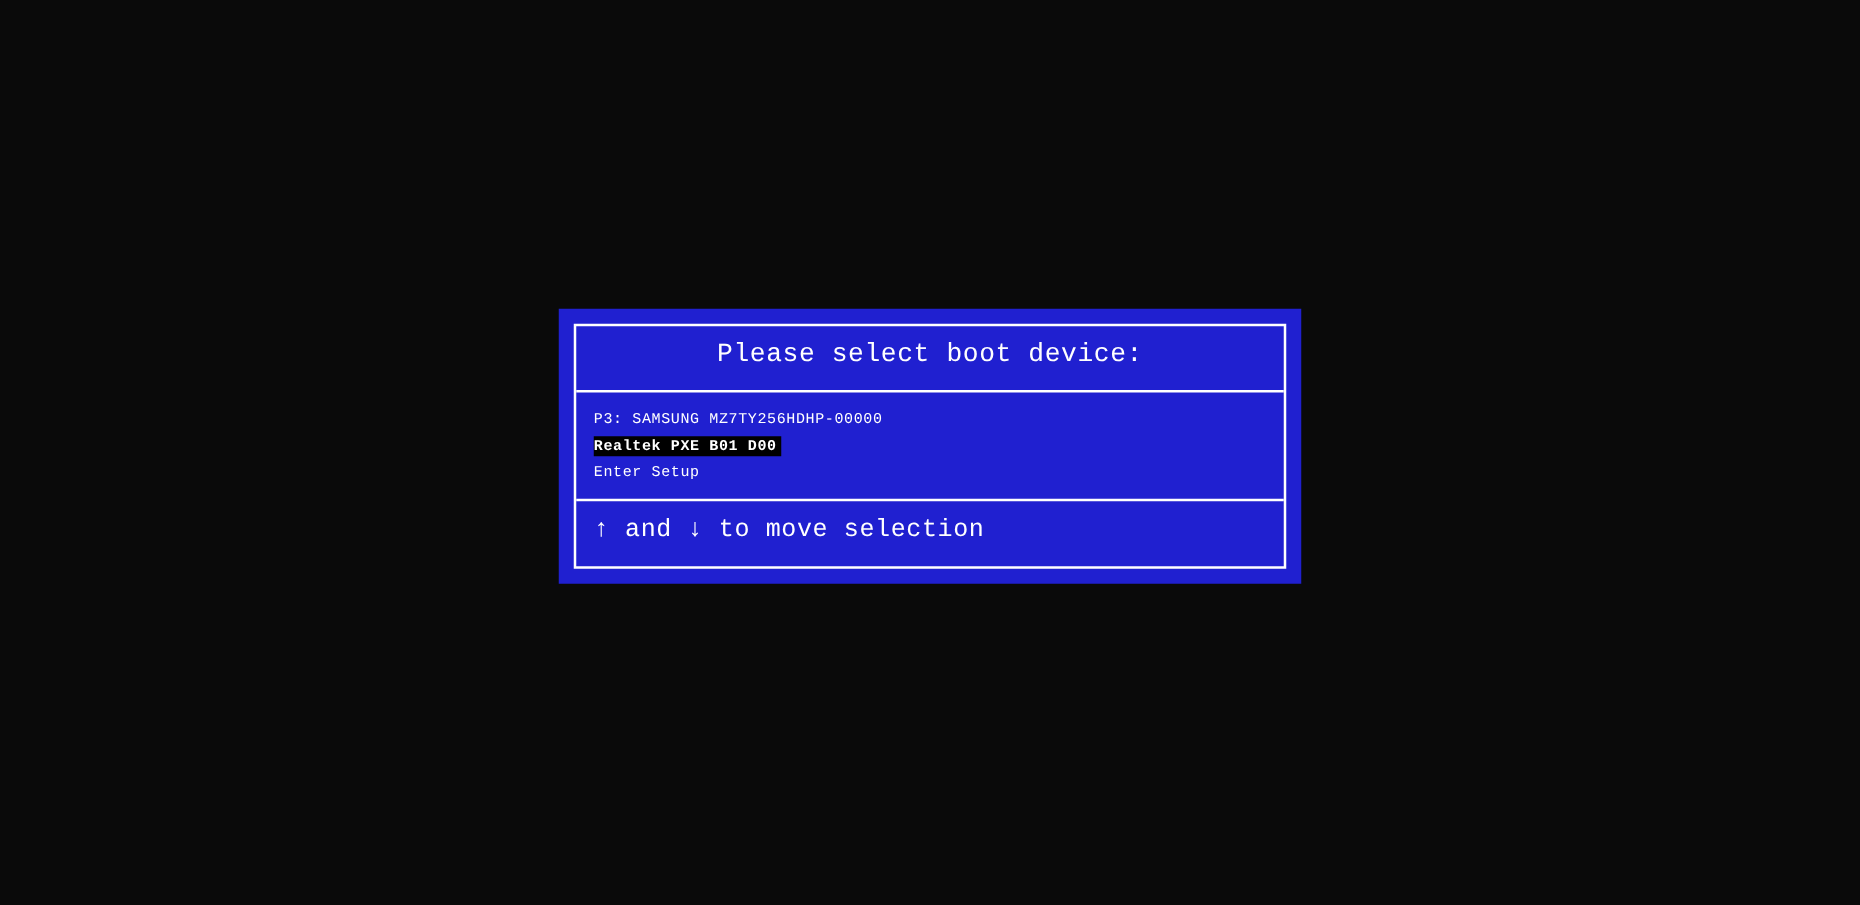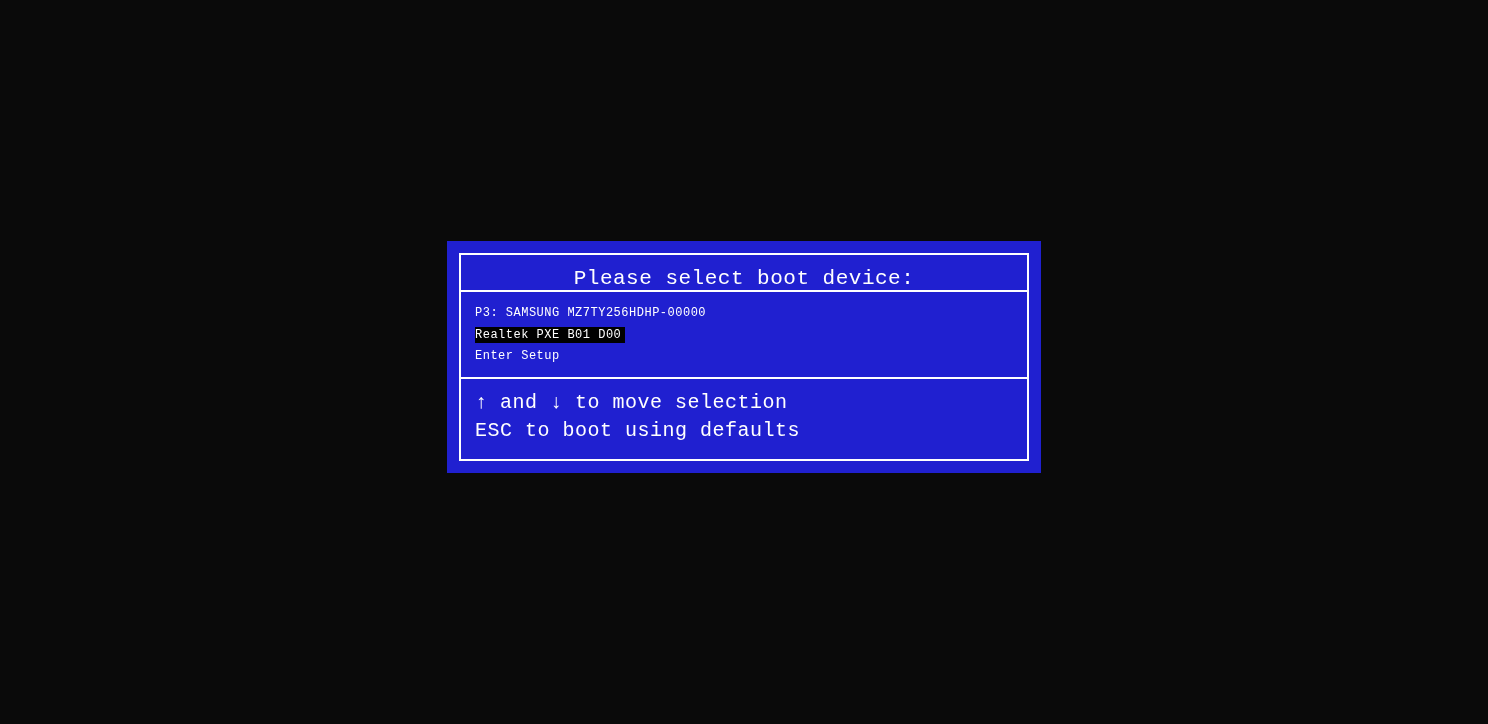--- a/index.html
+++ b/index.html
@@ -25,21 +25,21 @@
     }
     .bios-inner {
       border: 2px solid #ffffff;
       width: 570px;
     }
     .title-section {
       text-align: center;
       color: #ffffff;
       font-size: 21px;
       letter-spacing: 0.5px;
-      padding: 12px 14px 0 14px;
+      padding: 12px 14px 16px 14px;
       border-bottom: 2px solid #ffffff;
     }
     .devices-section {
       padding: 10px 14px;
       border-bottom: 2px solid #ffffff;
     }
     .device-item {
       color: #ffffff;
       font-size: 12px;
       letter-spacing: 0.5px;
@@ -47,20 +47,21 @@
       white-space: pre;
       display: inline-block;
     }
     .device-row {
       line-height: 1.35;
     }
     .device-item.selected {
       background: #000000;
       color: #ffffff;
       padding-right: 4px;
+      font-weight: bold;
     }
     .footer-section {
       padding: 10px 14px 14px 14px;
       text-align: left;
       color: #ffffff;
       font-size: 20px;
       letter-spacing: 0.5px;
       line-height: 1.4;
     }
     .footer-line {
@@ -78,16 +79,15 @@
     <div class="title-section">Please select boot device:</div>
     <div class="devices-section">
       <div class="device-row"><span class="device-item">P3: SAMSUNG MZ7TY256HDHP-00000</span></div>
       <div class="device-row"><span class="device-item selected">Realtek PXE B01 D00</span></div>
       <div class="device-row"><span class="device-item">Enter Setup</span></div>
     </div>
     <div class="footer-section">
       <div class="footer-line">
         <span class="arrow">↑</span><span> and </span><span class="arrow">↓</span><span> to move selection</span>
       </div>
-      <div class="footer-line">ESC to boot using defaults</div>
     </div>
   </div>
 </div>
 
 </body></html>

